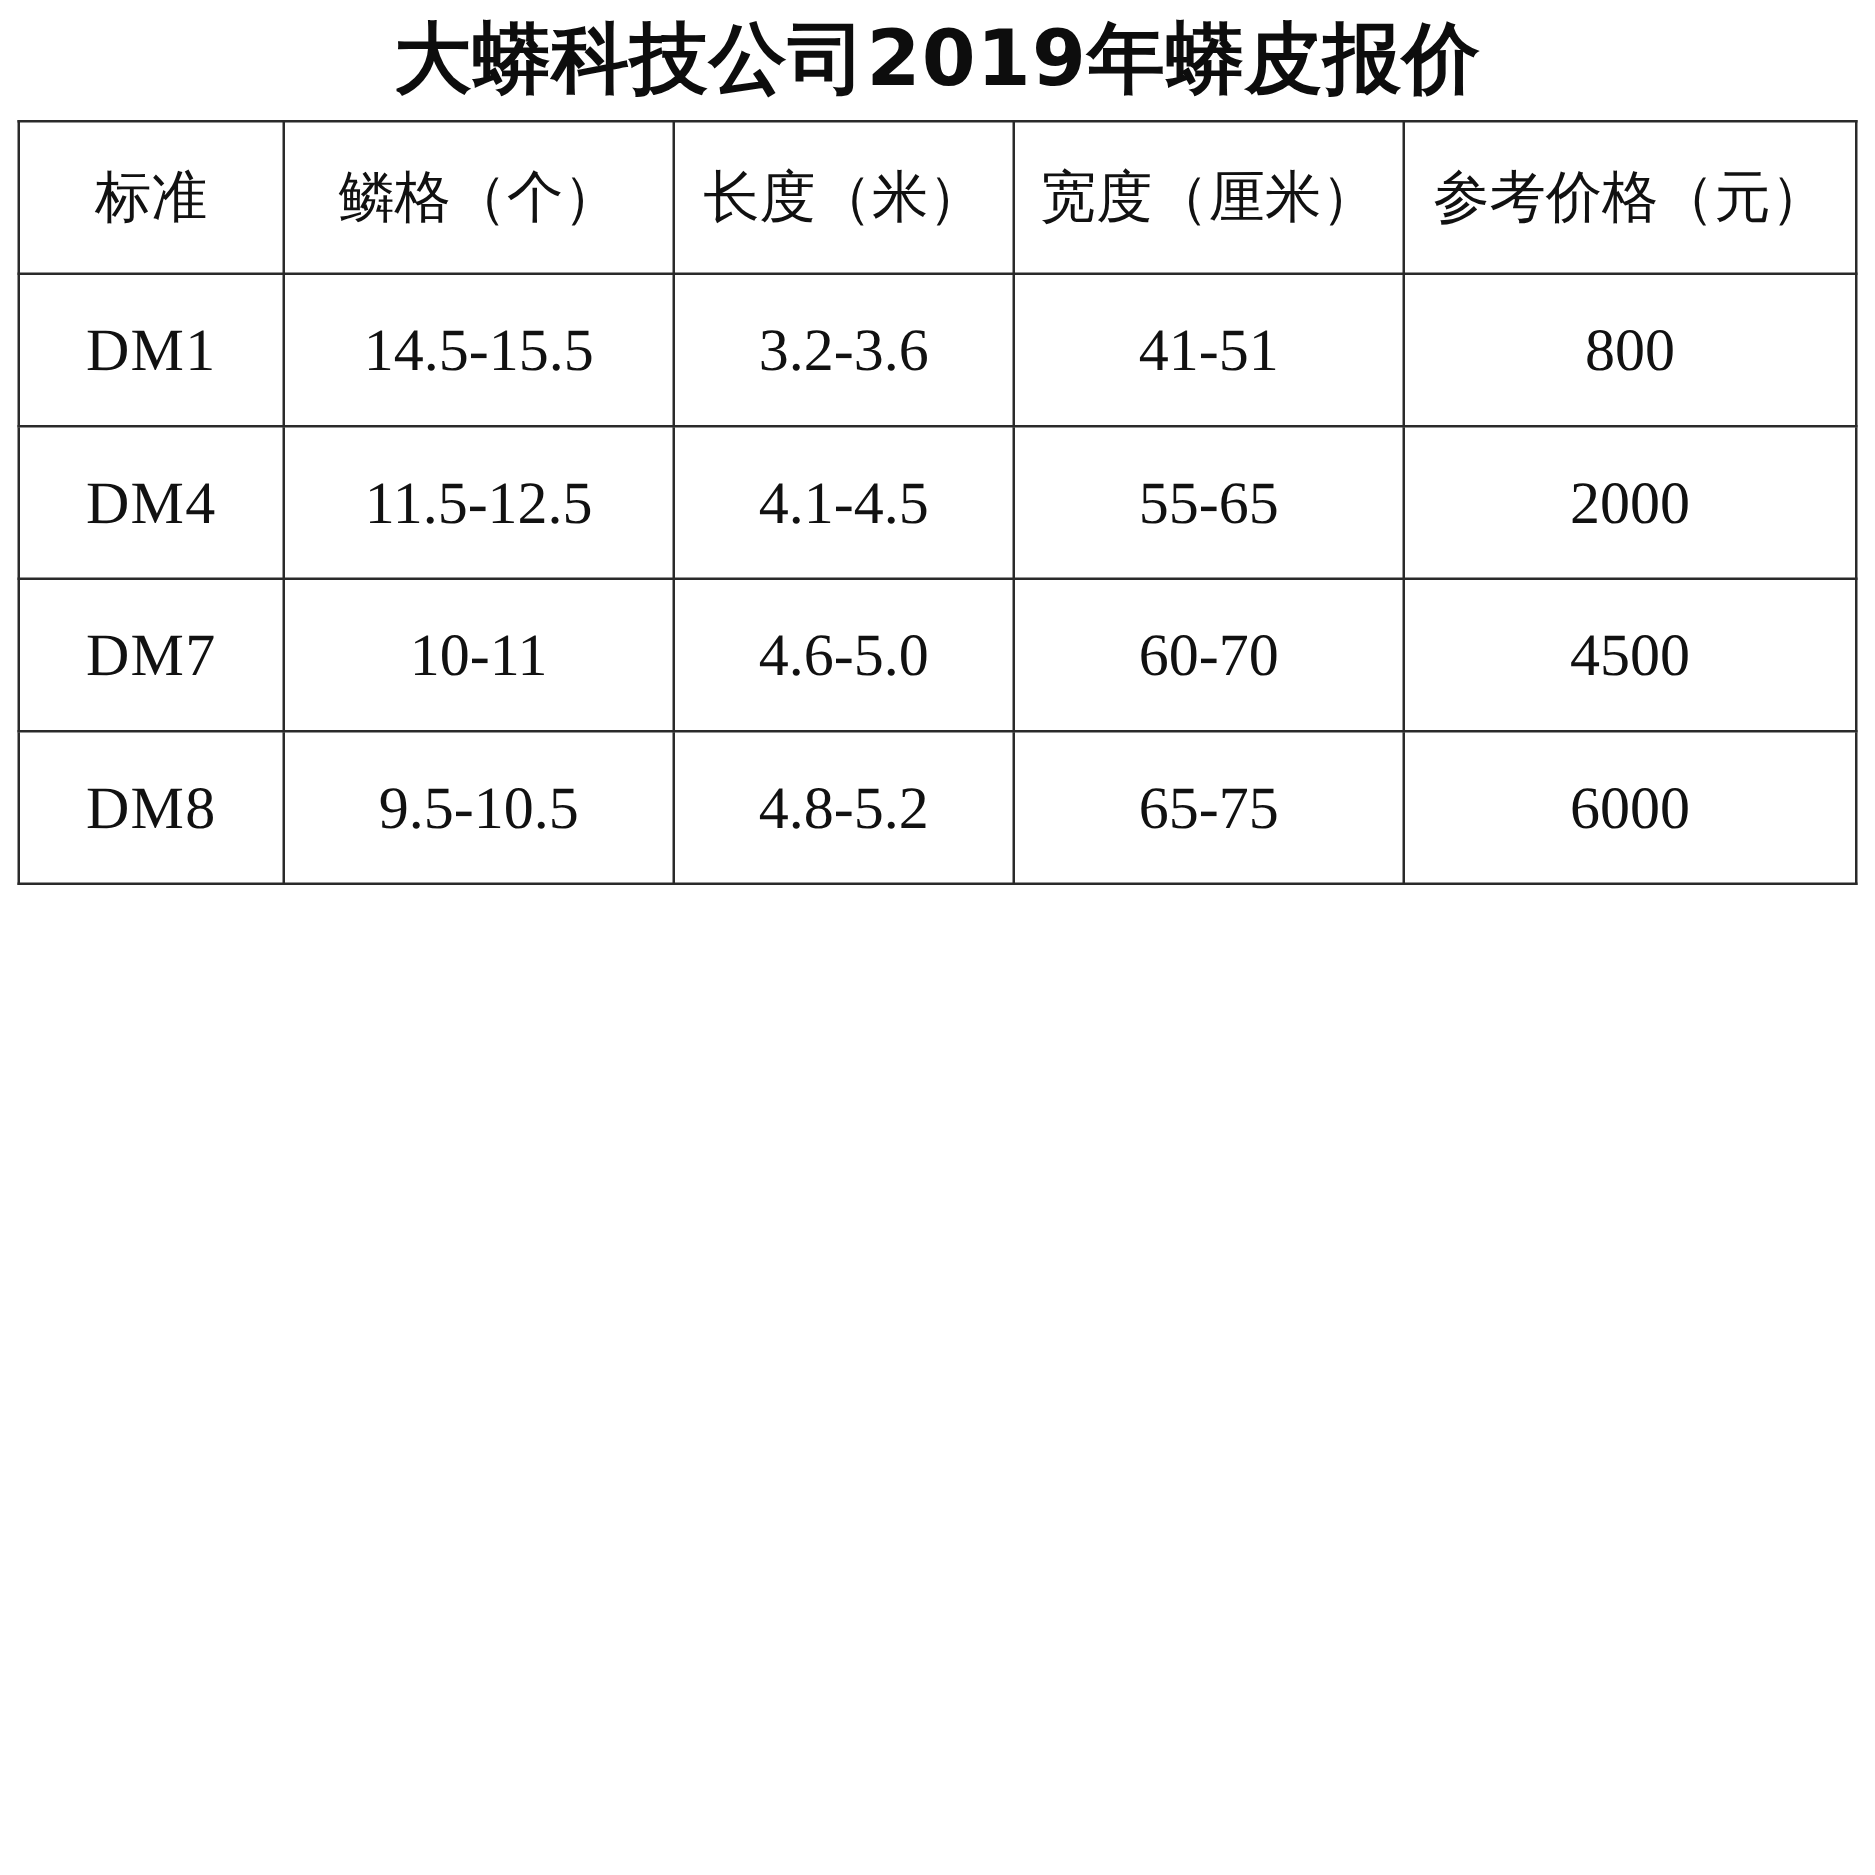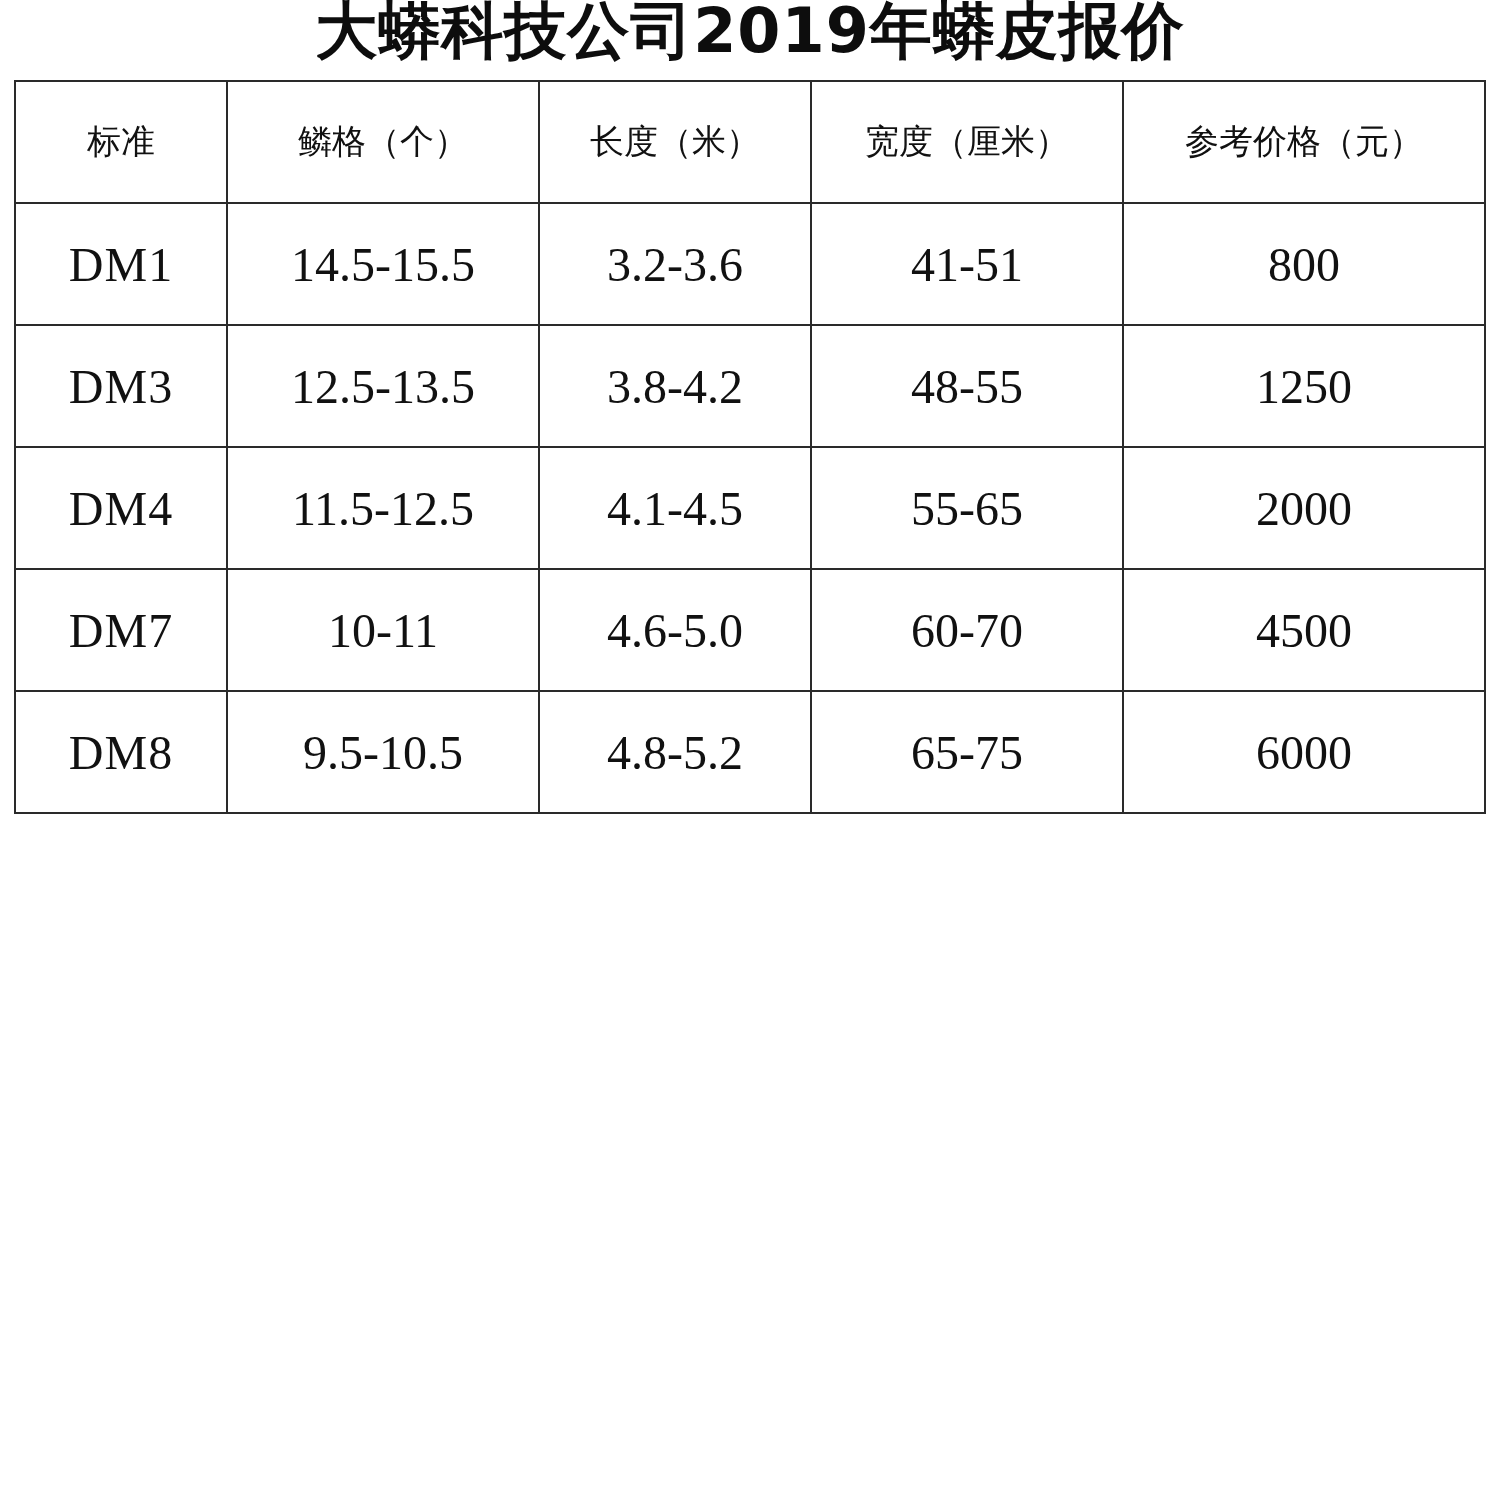--- a/index.html
+++ b/index.html
@@ -20,40 +20,41 @@
     box-sizing: border-box;
     position: relative;
   }
   .doc-title {
     font-family: "DejaVu Sans", "Liberation Sans", sans-serif;
     font-weight: bold;
     font-size: 62px;
     line-height: 1;
     text-align: center;
     letter-spacing: 1px;
+    padding-top: 16px;
     padding-bottom: 18px;
     color: #0d0d0d;
   }
   table.price-table {
     border-collapse: collapse;
     width: 1470px;
     margin: 0 auto;
     table-layout: fixed;
   }
   table.price-table td,
   table.price-table th {
     border: 2px solid #2a2a2a;
     text-align: center;
     vertical-align: middle;
     font-weight: normal;
     color: #111111;
   }
   thead th {
     height: 118px;
-    font-size: 34px;
+    font-size: 45px;
     letter-spacing: 0px;
   }
   tbody td {
     height: 118px;
     font-size: 48px;
   }
   tbody td.std {
     font-size: 48px;
     letter-spacing: 1px;
   }
@@ -94,27 +95,20 @@
 
       <tr>
         <td class="std">DM1</td>
         <td>14.5-15.5</td>
         <td>3.2-3.6</td>
         <td>41-51</td>
         <td>800</td>
       </tr>
 
 
-      <tr>
-        <td class="std">DM3</td>
-        <td>12.5-13.5</td>
-        <td>3.8-4.2</td>
-        <td>48-55</td>
-        <td>1250</td>
-      </tr>
 
       <tr>
         <td class="std">DM4</td>
         <td>11.5-12.5</td>
         <td>4.1-4.5</td>
         <td>55-65</td>
         <td>2000</td>
       </tr>
 
 

